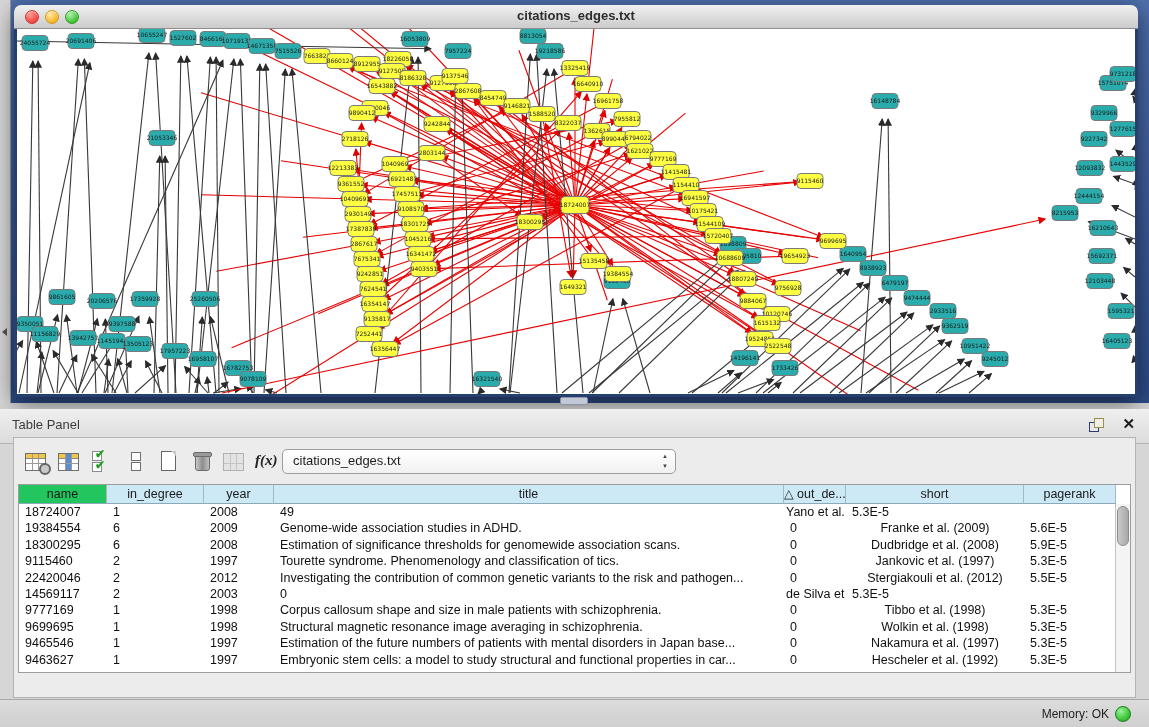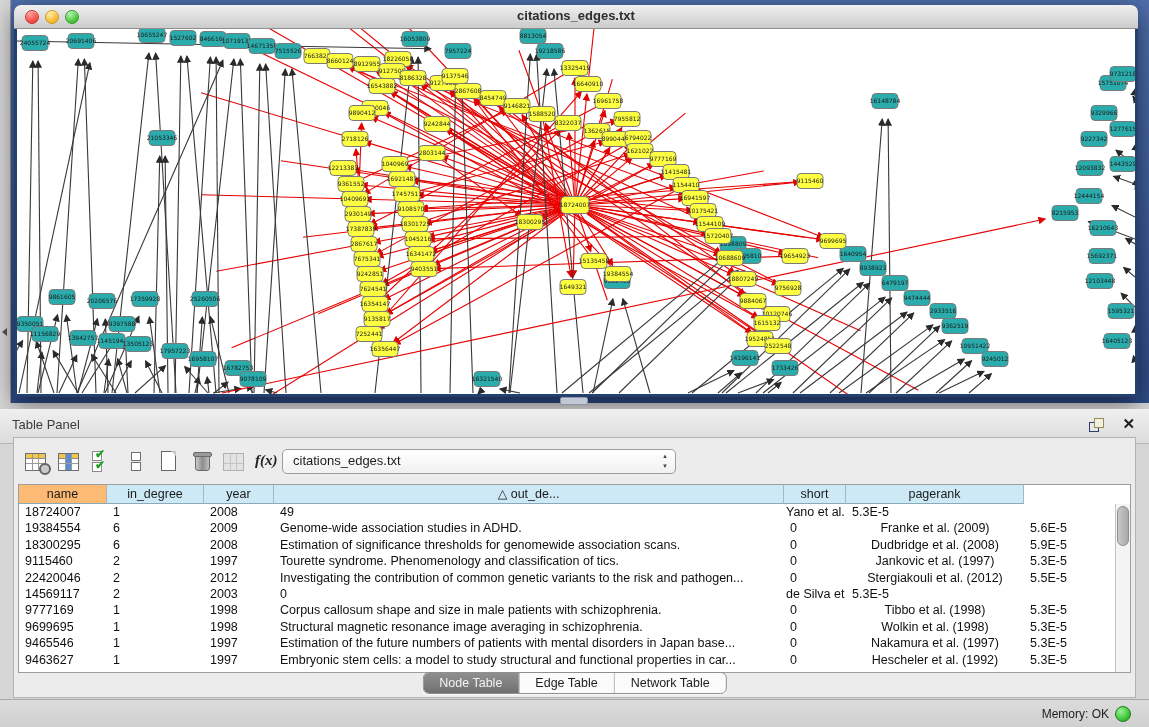--- a/index.html
+++ b/index.html
@@ -67,21 +67,21 @@
       border:1px solid #9d9d9d;border-radius:5px;cursor:pointer;}
   .dropdown .val{position:absolute;left:10px;top:3px;font-size:13px;color:#1c1c1c;}
   .dropdown .caps{position:absolute;right:7px;top:1px;font-size:6px;color:#444;line-height:10px;text-align:center;}
 
   
   .tbl-wrap{position:absolute;left:4px;right:4px;top:46px;height:187px;background:#fff;border:1px solid #9d9d9d;}
   .thead{position:absolute;left:0;top:0;right:14px;height:19px;display:grid;
          grid-template-columns:88px 97px 70px 1fr 62px 178px 92px;}
   .th{background:#cde9f6;border-right:1px solid #9dbccb;border-bottom:1px solid #8aa9ba;
       font-size:12.5px;color:#1a1a1a;text-align:center;line-height:18px;overflow:hidden;white-space:nowrap;cursor:pointer;}
-  .th.gray{background:#fdba74;border-right-color:#b2b2b2;}
+  .th.gray{background:#22c55e;border-right-color:#b2b2b2;}
   .rows{position:absolute;left:0;top:19px;right:14px;bottom:0;overflow:hidden;}
   .tr{display:grid;grid-template-columns:88px 97px 70px 1fr 62px 178px 92px;height:16.4px;cursor:pointer;}
   .td{font-size:12.5px;color:#101010;line-height:16.4px;padding:0 6px;white-space:nowrap;overflow:hidden;}
   .td.center{text-align:center;padding:0 2px;}
   .vscroll{position:absolute;right:0;top:19px;bottom:0;width:14px;background:#f4f4f4;border-left:1px solid #c2c2c2;}
   .vthumb{position:absolute;left:1px;right:1px;top:2px;height:38px;border-radius:6px;
           background:linear-gradient(90deg,#c9c9c9,#a8a8a8);border:1px solid #8e8e8e;cursor:pointer;}
 
   
   .tabs{position:absolute;bottom:3px;left:50%;transform:translateX(-50%);display:inline-flex;
@@ -935,20 +935,21 @@
   <div class="dropdown">
     <span class="val">citations_edges.txt</span>
     <span class="caps">▲<br>▼</span>
   </div>
 
   <div class="tbl-wrap">
     <div class="thead" id="thead">
         <div class="th gray">name</div>
         <div class="th">in_degree</div>
         <div class="th">year</div>
+        <div class="th">title</div>
         <div class="th">△ out_de...</div>
         <div class="th">short</div>
         <div class="th">pagerank</div>
       </div>
     <div class="rows" id="trows">
         <div class="tr">
           <div class="td">18724007</div>
           <div class="td">1</div>
           <div class="td">2008</div>
           <div class="td">49</div>
@@ -1034,23 +1035,18 @@
           <div class="td">0</div>
           <div class="td center">Hescheler et al. (1992)</div>
           <div class="td">5.3E-5</div>
         </div>
       </div>
     <div class="vscroll">
       <div class="vthumb"></div>
     </div>
   </div>
 
-  <div class="tabs" id="tabsbar">
-      <div class="tab active">Node Table</div>
-      <div class="tab">Edge Table</div>
-      <div class="tab">Network Table</div>
-    </div>
 </div>
 
 <div class="statusbar">
   <span class="mem">Memory: OK</span>
   <span class="memdot"></span>
 </div>
 
 </body></html>

